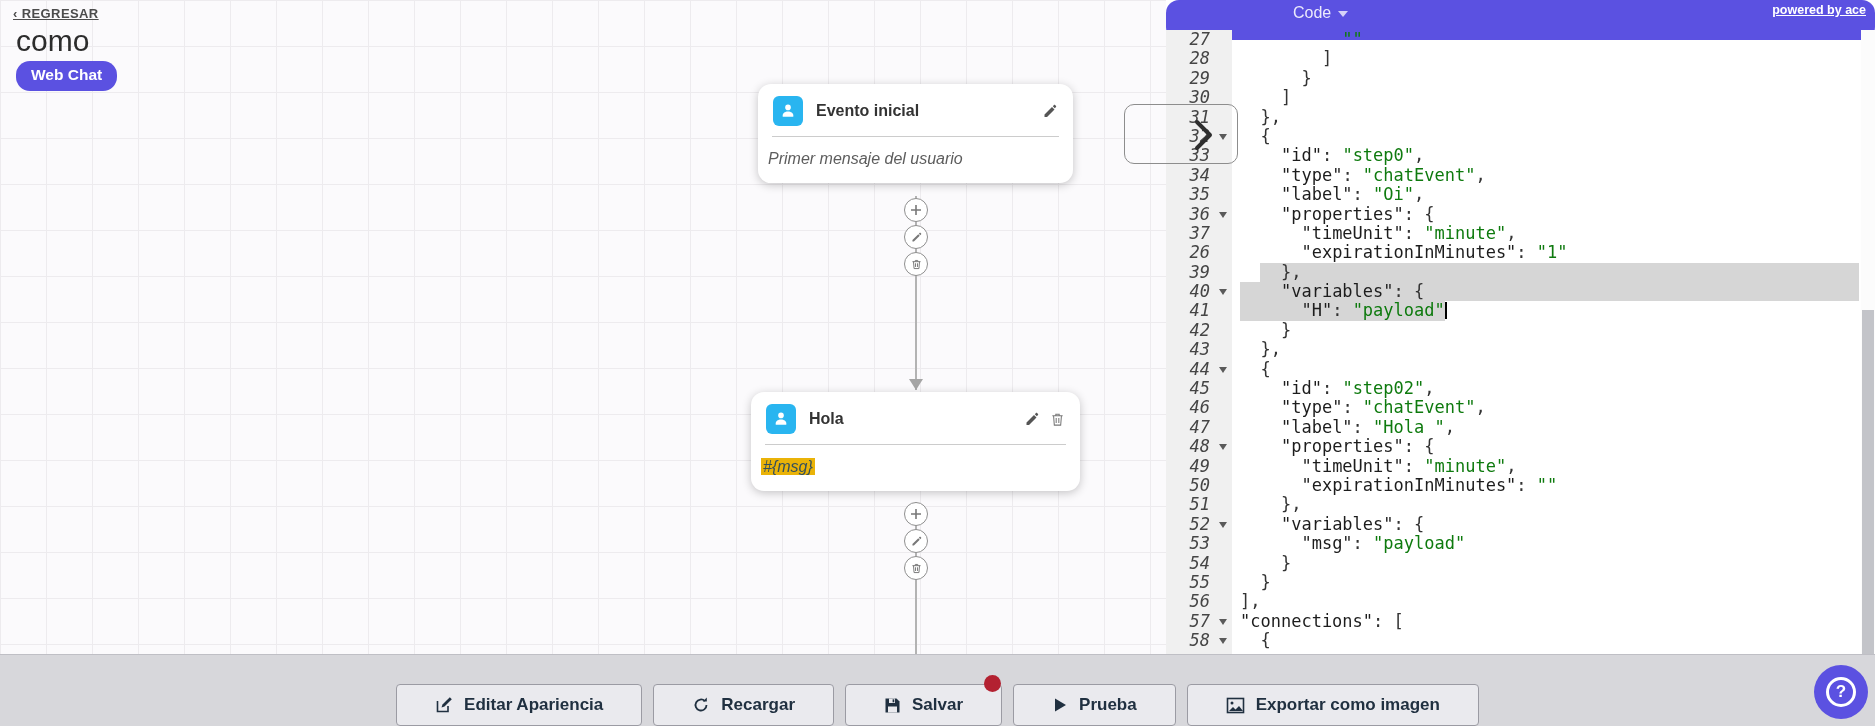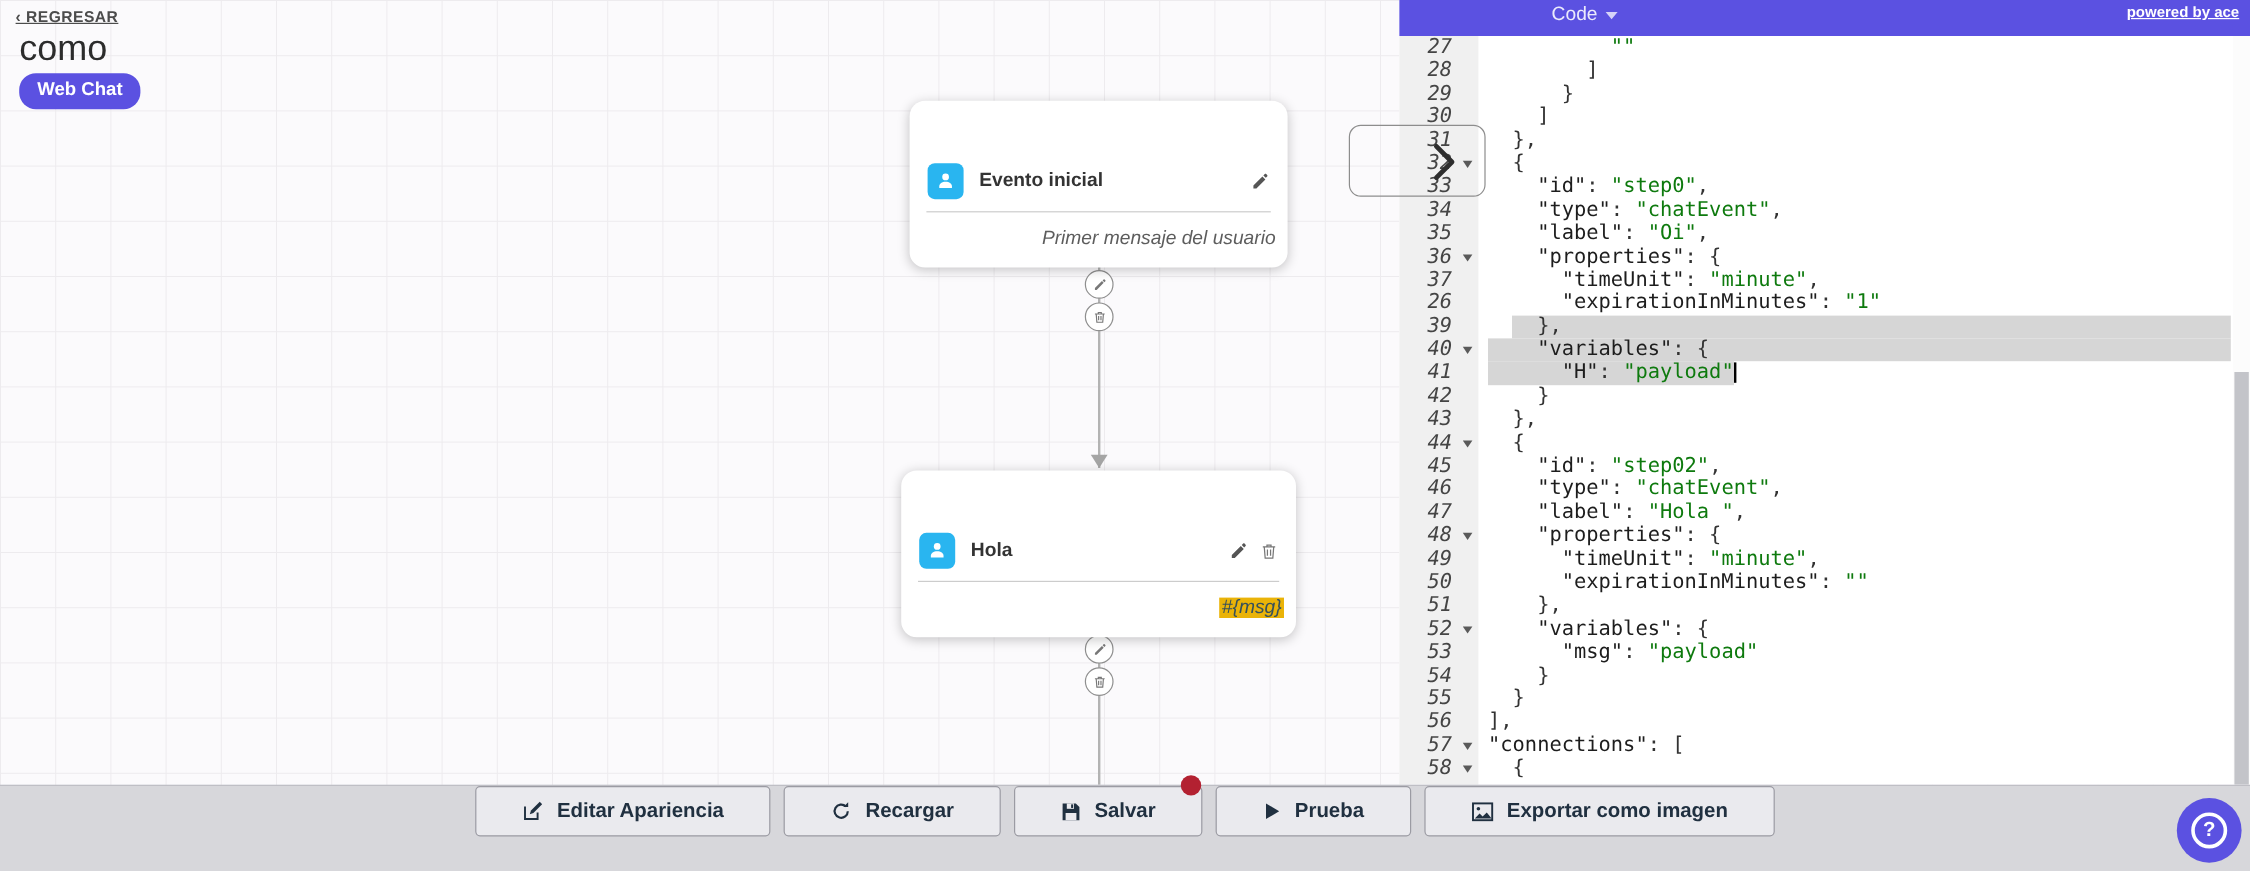--- a/index.html
+++ b/index.html
@@ -14,44 +14,44 @@
     background-size:46px 46px; }
   .back-link { position:absolute; left:13px; top:6px; font-size:13px; font-weight:bold;
     letter-spacing:.4px; color:#4c4c4c; text-decoration:underline; cursor:pointer; }
   .flow-title { position:absolute; left:16px; top:24px; font-size:30px; font-weight:500; color:#2c2c2c; }
   .channel-badge { position:absolute; left:16px; top:61px; height:30px; padding:0 15px;
     border-radius:14px; color:#fff; font-size:15.5px; font-weight:bold; line-height:27px; }
 
   
   .node { position:absolute; background:#fff; border-radius:13px;
     box-shadow:0 2px 10px rgba(0,0,0,.22); }
-  .node-head { display:flex; align-items:center; gap:13px; padding:12px 15px 10px 15px;margin-top:40px; }
+  .node-head { display:flex; align-items:center; gap:13px; padding:12px 15px 10px 15px; }
   .node-icon { width:30px; height:30px; border-radius:6px; display:flex;
     align-items:center; justify-content:center; flex:0 0 auto; }
   .node-title { font-size:16px; font-weight:bold; color:#333; flex:1 1 auto; }
   .node-head-actions { display:flex; gap:10px; align-items:center; }
   .node-divider { border-top:1px solid #ccc; margin:0 14px; }
-  .node-body { text-align:right; padding:13px 10px 15px 10px;
+  .node-body { text-align:left; padding:13px 10px 15px 10px;
     font-style:italic; font-size:16px; color:#5d5d5d; }
   .var-chip { background:#eab308; color:#35505c; padding:0 2px; }
   .icon-btn { cursor:pointer; line-height:0; }
 
   
   .conn-line { position:absolute; width:2px; background:#b3b3b3; }
   .conn-arrow { position:absolute; width:0; height:0;
     border-left:7px solid transparent; border-right:7px solid transparent;
     border-top:11px solid #a5a5a5; }
   .conn-btn { position:absolute; width:24px; height:24px; border-radius:50%;
     background:#fff; border:1.5px solid #8f8f8f; display:flex; align-items:center;
     justify-content:center; cursor:pointer; }
 
   
   .code-panel { position:absolute; left:1166px; top:0; width:709px; height:654px;
     background:#fff; overflow:hidden; }
-  .code-topbar { position:relative; height:30px; }
+  .code-topbar { position:relative; height:40px;border-radius:13px; }
   .code-menu { position:absolute; left:127px; top:4px; font-size:16px;
     color:rgba(255,255,255,.88); cursor:pointer; }
   .code-menu .dd-caret { display:inline-block; width:0; height:0; margin-left:7px;
     border-left:5px solid transparent; border-right:5px solid transparent;
     border-top:6px solid rgba(255,255,255,.75); vertical-align:middle; }
   .powered { position:absolute; right:9px; top:3px; font-size:12.5px; font-weight:bold;
     color:#fff; text-decoration:underline; cursor:pointer; }
   .editor-body { position:absolute; left:0; top:30px; right:0; bottom:0; display:flex;
     font-family:"DejaVu Sans Mono", monospace; font-size:17px; line-height:19.4px; }
   .gutter { width:66px; background:#f0f0f0; color:#454545; text-align:right; flex:0 0 auto;font-style:italic; }
@@ -72,21 +72,21 @@
     background:#c3c4c9; cursor:pointer; }
 
   
   .drawer-toggle { position:absolute; left:1124px; top:104px; width:114px; height:60px;
     border:1.5px solid #8d8d8d; border-radius:10px; background:transparent; cursor:pointer; z-index:5; }
   .drawer-toggle svg { position:absolute; left:68px; top:14px; }
 
   
   .toolbar { position:absolute; left:0; top:654px; width:1875px; height:72px;
     background:#d7d7db; border-top:1px solid #bfbfc5; display:flex;
-    align-items:flex-start; justify-content:center; gap:11px; z-index:4; }
+    align-items:flex-end; justify-content:center; gap:11px; z-index:4; }
   .tb-btn-wrap { position:relative; }
   .tb-btn { height:42px; padding:0 38px; display:flex; align-items:center; gap:11px;
     background:#eaeaee; border:1px solid #9b9ba3; border-radius:4px;
     font-size:17px; font-weight:bold; color:#203040; cursor:pointer; white-space:nowrap; }
   .tb-btn.primary { background:#5b51e1; border-color:#5b51e1; color:#fff; }
   .badge-dot { position:absolute; top:-9px; right:1px; width:17px; height:17px;
     border-radius:50%; background:#b32131; }
 
   
   .help-fab { position:absolute; right:7px; bottom:7px; width:54px; height:54px;

